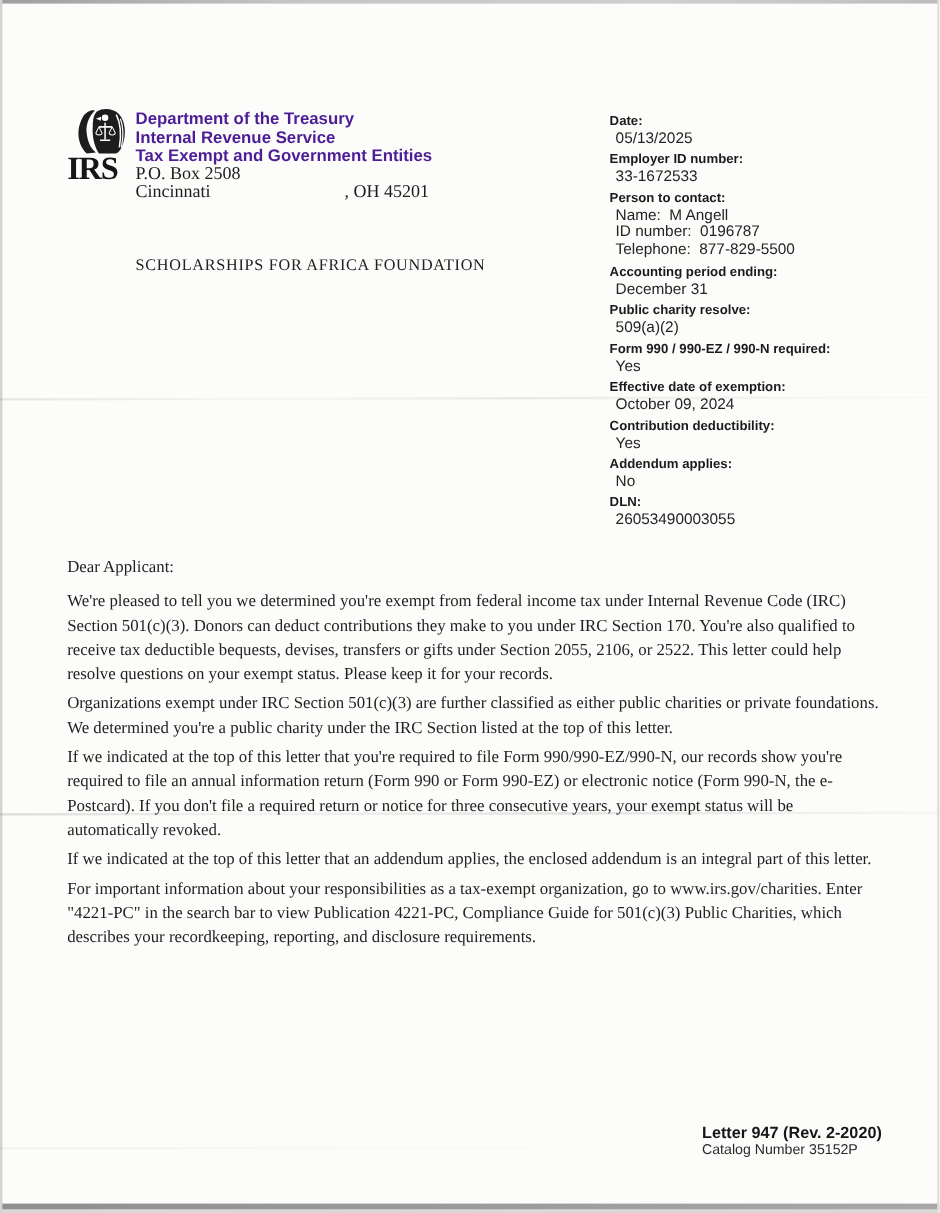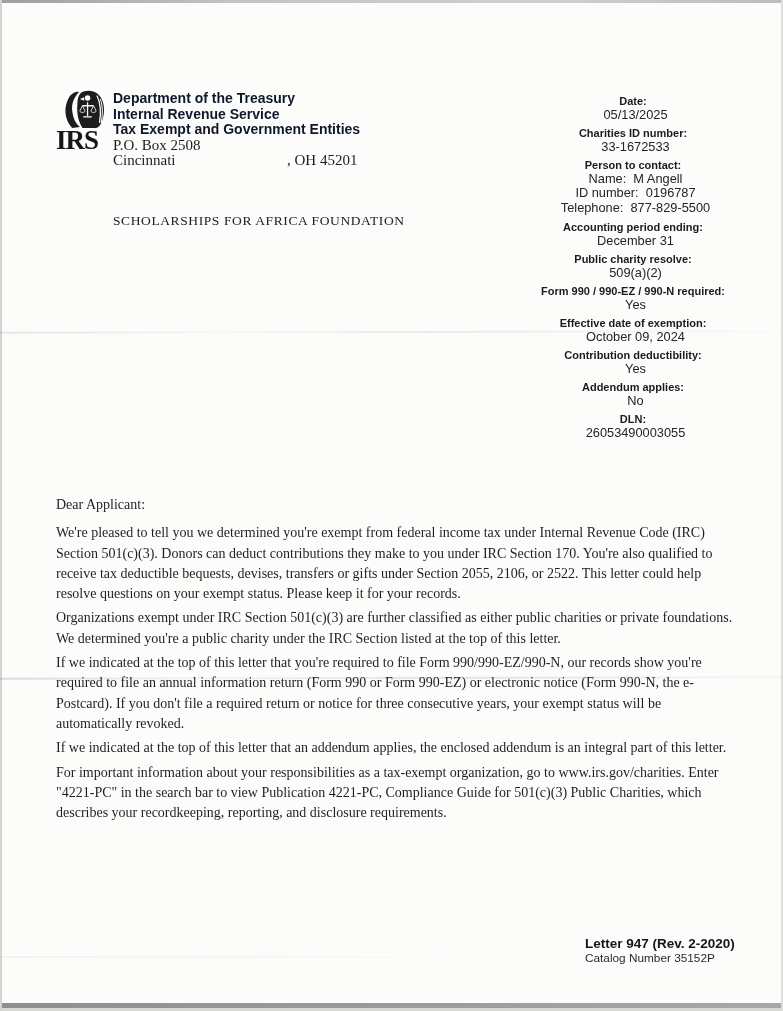--- a/index.html
+++ b/index.html
@@ -22,37 +22,37 @@
     background:linear-gradient(90deg,rgba(100,100,100,.4),rgba(140,140,140,.15) 25%,rgba(110,110,110,.32) 60%,rgba(150,150,150,.1));}
   .fold-3{top:956px;width:58%;opacity:.18;
     background:linear-gradient(90deg,rgba(120,120,120,.4),rgba(150,150,150,.1));}
 
   
   .letterhead{position:absolute;left:56px;top:90px;display:flex;}
   .logo-col{width:57px;}
   .logo-col svg{display:block;margin-left:6px;}
   .irs-text{font-family:"Liberation Serif",serif;font-weight:bold;font-size:27px;line-height:24px;letter-spacing:-1px;color:#161616;margin-top:-2px;}
   .agency-col{padding-top:1px;}
-  .agency-line{font-family:"Liberation Sans",sans-serif;font-weight:bold;font-size:14px;line-height:15.5px;color:#0f172a;}
+  .agency-line{font-family:"Liberation Sans",sans-serif;font-weight:bold;font-size:14px;line-height:15.5px;color:#4c1d95;}
   .addr-line{font-size:15px;line-height:15.5px;color:#1c1c1c;}
   .addr-city-row{display:flex;}
   .addr-city{display:inline-block;width:174px;}
 
   
   .recipient{position:absolute;left:113px;top:213px;font-size:13.5px;letter-spacing:.6px;color:#212121;}
 
   
   .info-panel{position:absolute;left:508px;top:95px;width:250px;font-family:"Liberation Sans",sans-serif;}
-  .info-item{margin-bottom:6px;text-align:center;}
+  .info-item{margin-bottom:6px;}
   .info-label{font-weight:bold;font-size:11px;line-height:12.5px;color:#1b1b1b;}
   .info-value{font-size:12.8px;line-height:13.5px;color:#242424;padding-left:5px;white-space:pre-wrap;}
   .info-value.multi{line-height:14.6px;}
 
   
-  .body-text{position:absolute;left:56px;top:464px;width:684px;margin-top:31px;}
+  .body-text{position:absolute;left:56px;top:464px;width:684px;}
   .body-text p{margin:0 0 4px 0;font-size:14px;line-height:20.3px;color:#1f1f1f;}
   .salutation{margin-bottom:8px !important;}
 
   
   .closing{position:absolute;left:393px;top:803px;font-size:14px;color:#1f1f1f;}
   .sincerely{line-height:19px;}
   .signature-wrap{height:34px;margin:2px 0 2px -6px;position:relative;}
   .signature-wrap svg{transform:rotate(-2deg);}
   .vh{position:absolute;width:1px;height:1px;overflow:hidden;clip:rect(0 0 0 0);white-space:nowrap;}
   .signer-line{line-height:18.5px;}
@@ -103,21 +103,21 @@
   </header>
 
   <div class="recipient">SCHOLARSHIPS FOR AFRICA FOUNDATION</div>
 
   <aside class="info-panel">
     <div class="info-item">
       <div class="info-label">Date:</div>
       <div class="info-value">05/13/2025</div>
     </div>
     <div class="info-item">
-      <div class="info-label">Charities ID number:</div>
+      <div class="info-label">Employer ID number:</div>
       <div class="info-value">33-1672533</div>
     </div>
     <div class="info-item">
       <div class="info-label">Person to contact:</div>
       <div class="info-value multi">Name:  M Angell</div>
       <div class="info-value multi">ID number:  0196787</div>
       <div class="info-value multi">Telephone:  877-829-5500</div>
     </div>
     <div class="info-item">
       <div class="info-label">Accounting period ending:</div>

